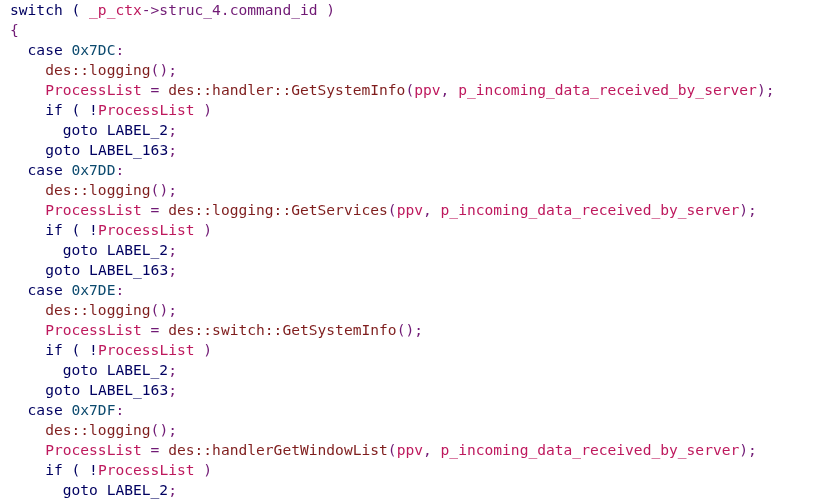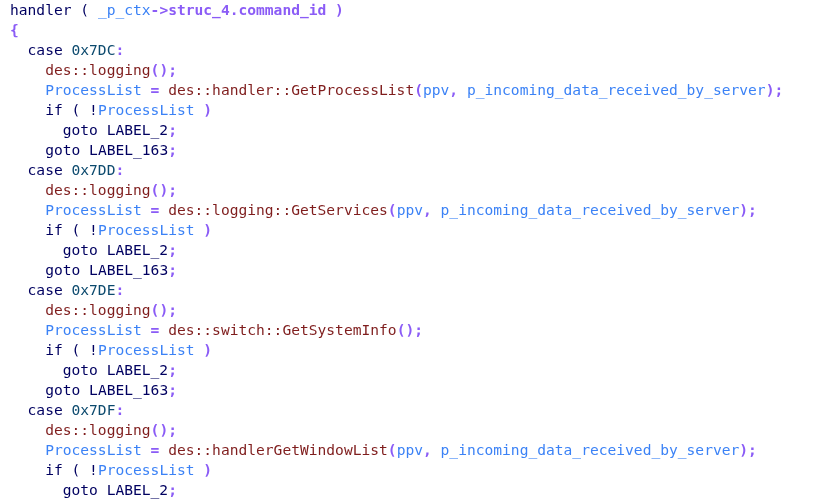--- a/index.html
+++ b/index.html
@@ -27,35 +27,35 @@
     height: 20px;
     line-height: 20px;
     font-size: 14.6px;
     white-space: pre;
     padding-left: 10px;
     letter-spacing: 0px;
     font-family: "DejaVu Sans Mono", "Liberation Mono", monospace;
   }
   .tok { white-space: pre; }
   .t-kw   { color: #000060; }
-  .t-punc { color: #8b5cf6; font-weight: bold; }
+  .t-punc { color: #701a75; }
   .t-num  { color: #0c4a6e; }
   .t-fn   { color: #7f1d1d; }
-  .t-var  { color: #3b82f6; }
+  .t-var  { color: #be185d; }
   .t-lbl  { color: #000060; }
 </style>
 </head>
 <body>
 
 <div id="code-view">
-    <div class="code-line"><span class="tok"></span><span class="tok t-kw">handler ( </span><span class="tok t-var">_p_ctx</span><span class="tok t-punc">-&gt;struc_4.command_id )</span></div>
+    <div class="code-line"><span class="tok"></span><span class="tok t-kw">switch ( </span><span class="tok t-var">_p_ctx</span><span class="tok t-punc">-&gt;struc_4.command_id )</span></div>
     <div class="code-line"><span class="tok"></span><span class="tok t-punc">{</span></div>
     <div class="code-line"><span class="tok">  </span><span class="tok t-kw">case </span><span class="tok t-num">0x7DC</span><span class="tok t-punc">:</span></div>
     <div class="code-line"><span class="tok">    </span><span class="tok t-fn">des::logging</span><span class="tok t-punc">();</span></div>
-    <div class="code-line"><span class="tok">    </span><span class="tok t-var">ProcessList</span><span class="tok t-punc"> = </span><span class="tok t-fn">des::handler::GetProcessList</span><span class="tok t-punc">(</span><span class="tok t-var">ppv</span><span class="tok t-punc">, </span><span class="tok t-var">p_incoming_data_received_by_server</span><span class="tok t-punc">);</span></div>
+    <div class="code-line"><span class="tok">    </span><span class="tok t-var">ProcessList</span><span class="tok t-punc"> = </span><span class="tok t-fn">des::handler::GetSystemInfo</span><span class="tok t-punc">(</span><span class="tok t-var">ppv</span><span class="tok t-punc">, </span><span class="tok t-var">p_incoming_data_received_by_server</span><span class="tok t-punc">);</span></div>
     <div class="code-line"><span class="tok">    </span><span class="tok t-kw">if ( !</span><span class="tok t-var">ProcessList</span><span class="tok t-punc"> )</span></div>
     <div class="code-line"><span class="tok">      </span><span class="tok t-kw">goto </span><span class="tok t-lbl">LABEL_2</span><span class="tok t-punc">;</span></div>
     <div class="code-line"><span class="tok">    </span><span class="tok t-kw">goto </span><span class="tok t-lbl">LABEL_163</span><span class="tok t-punc">;</span></div>
     <div class="code-line"><span class="tok">  </span><span class="tok t-kw">case </span><span class="tok t-num">0x7DD</span><span class="tok t-punc">:</span></div>
     <div class="code-line"><span class="tok">    </span><span class="tok t-fn">des::logging</span><span class="tok t-punc">();</span></div>
     <div class="code-line"><span class="tok">    </span><span class="tok t-var">ProcessList</span><span class="tok t-punc"> = </span><span class="tok t-fn">des::logging::GetServices</span><span class="tok t-punc">(</span><span class="tok t-var">ppv</span><span class="tok t-punc">, </span><span class="tok t-var">p_incoming_data_received_by_server</span><span class="tok t-punc">);</span></div>
     <div class="code-line"><span class="tok">    </span><span class="tok t-kw">if ( !</span><span class="tok t-var">ProcessList</span><span class="tok t-punc"> )</span></div>
     <div class="code-line"><span class="tok">      </span><span class="tok t-kw">goto </span><span class="tok t-lbl">LABEL_2</span><span class="tok t-punc">;</span></div>
     <div class="code-line"><span class="tok">    </span><span class="tok t-kw">goto </span><span class="tok t-lbl">LABEL_163</span><span class="tok t-punc">;</span></div>
     <div class="code-line"><span class="tok">  </span><span class="tok t-kw">case </span><span class="tok t-num">0x7DE</span><span class="tok t-punc">:</span></div>

